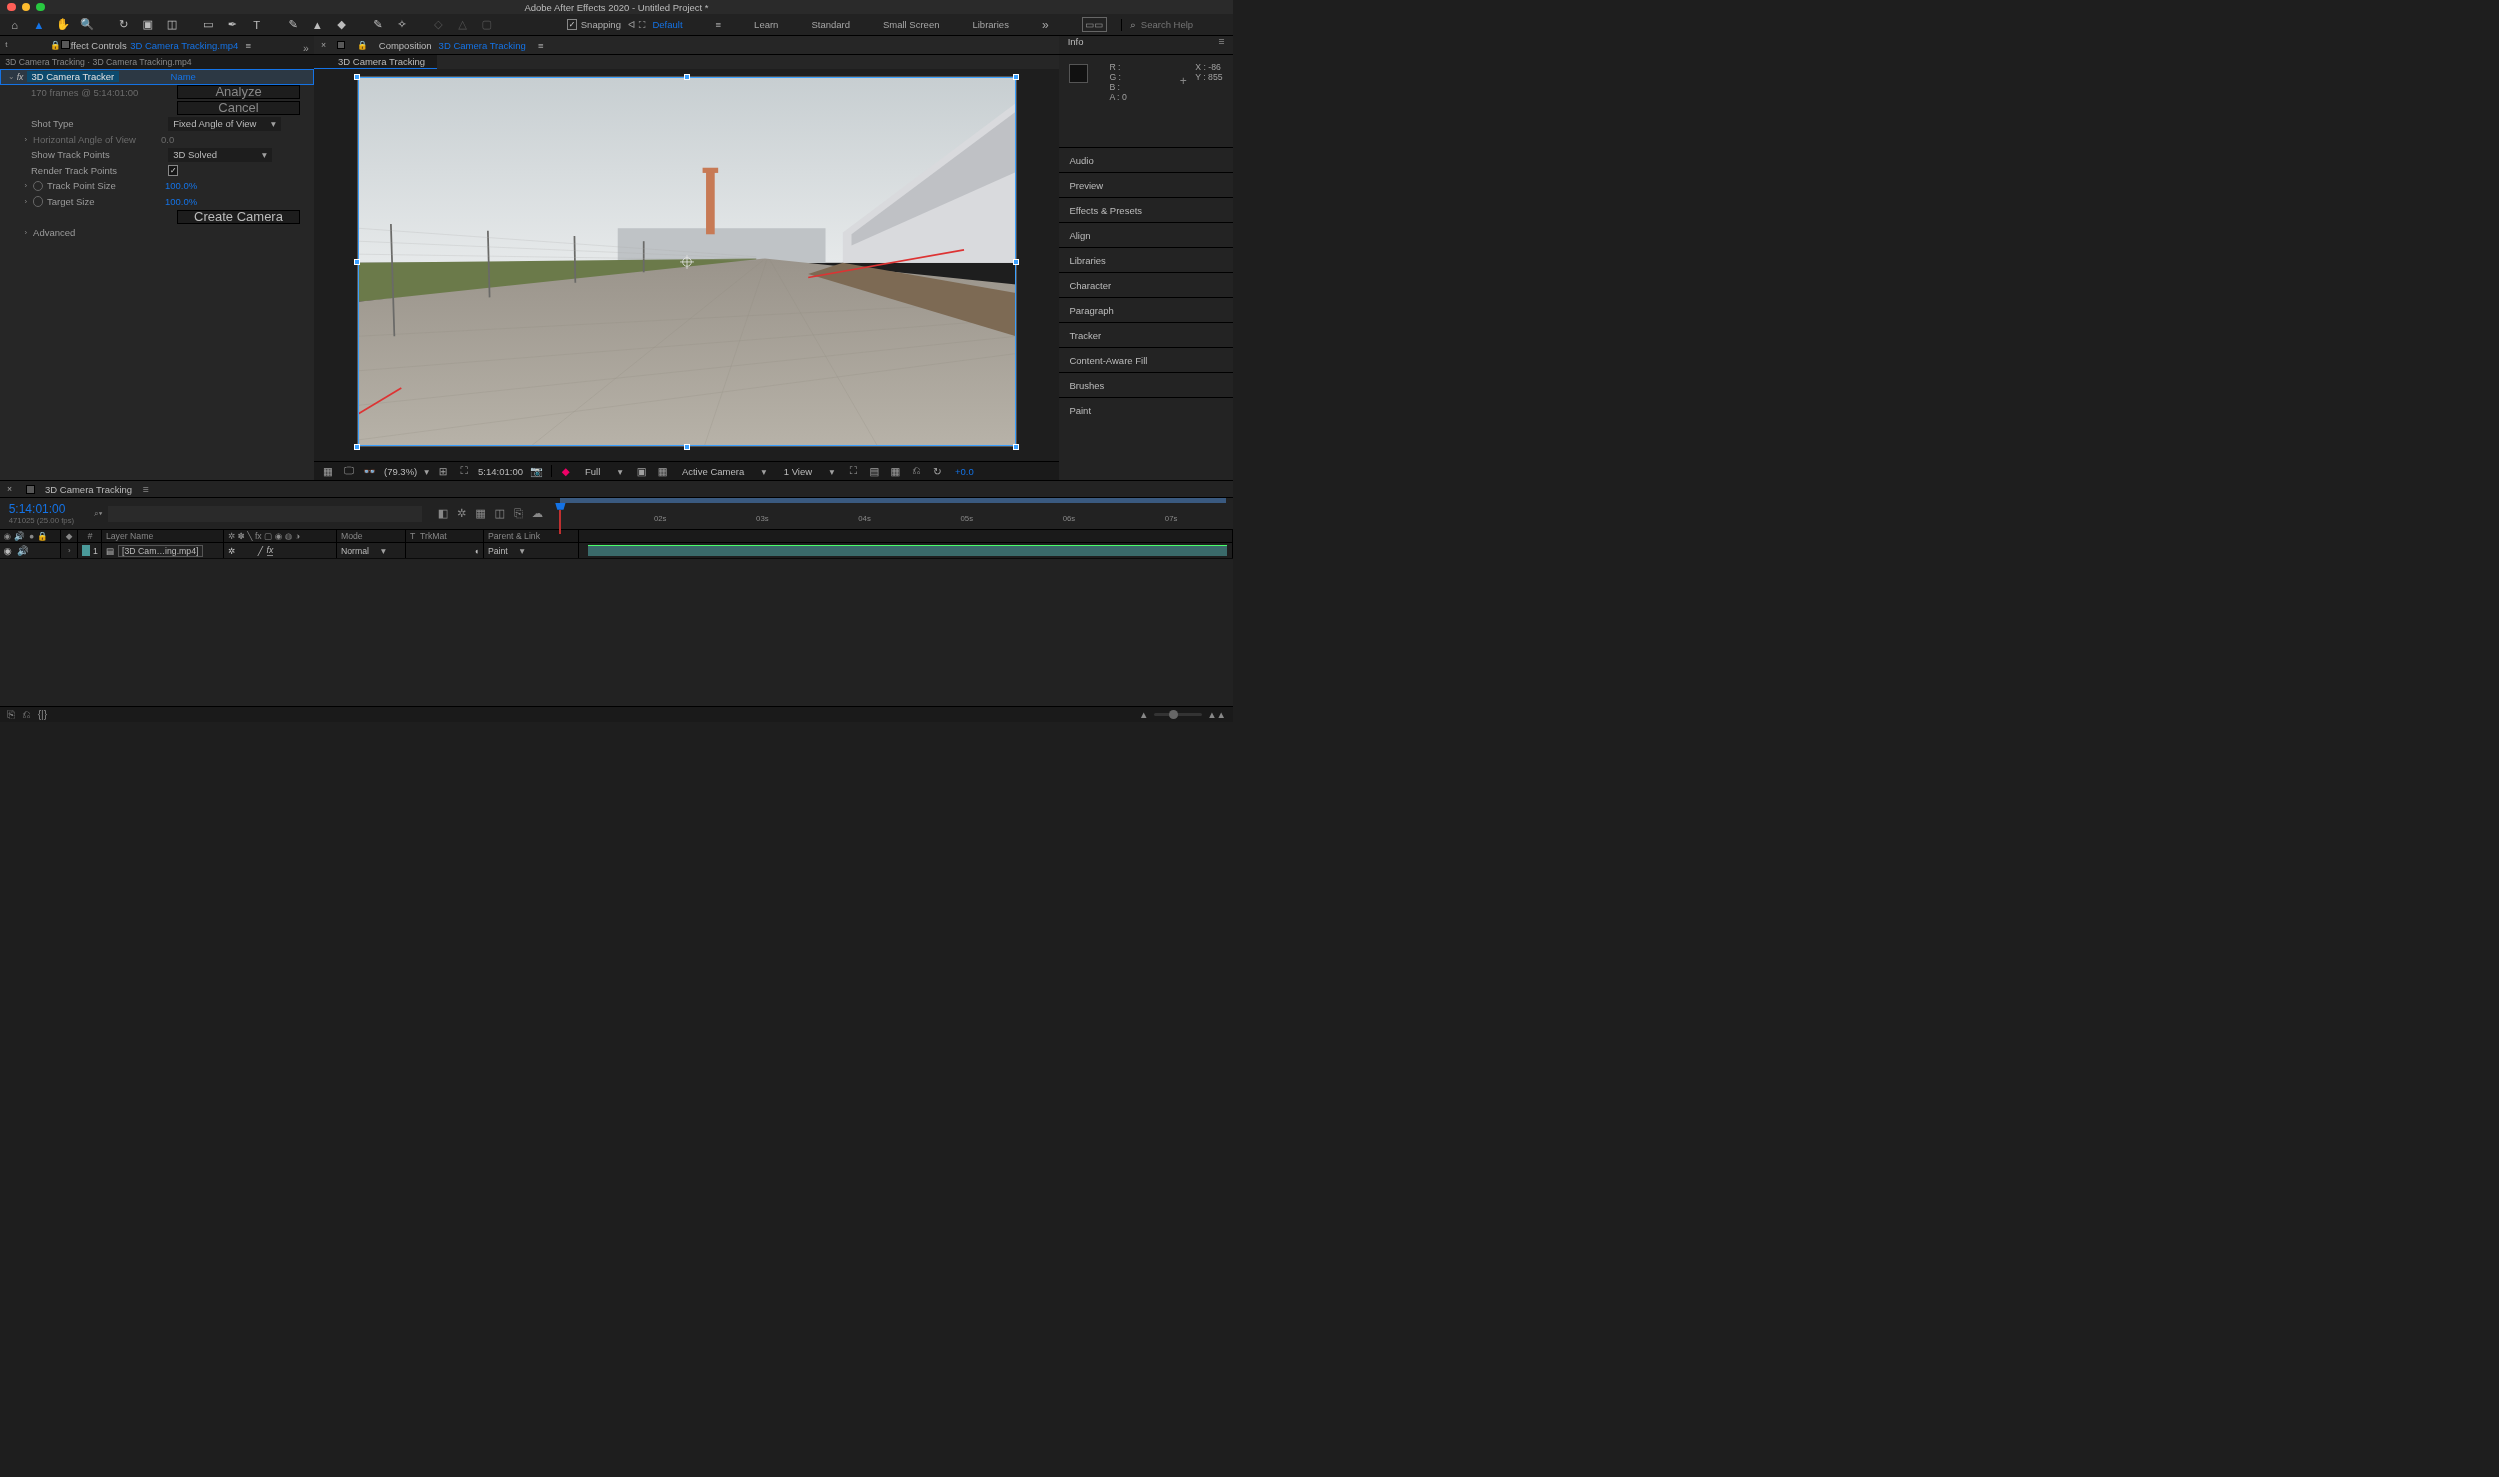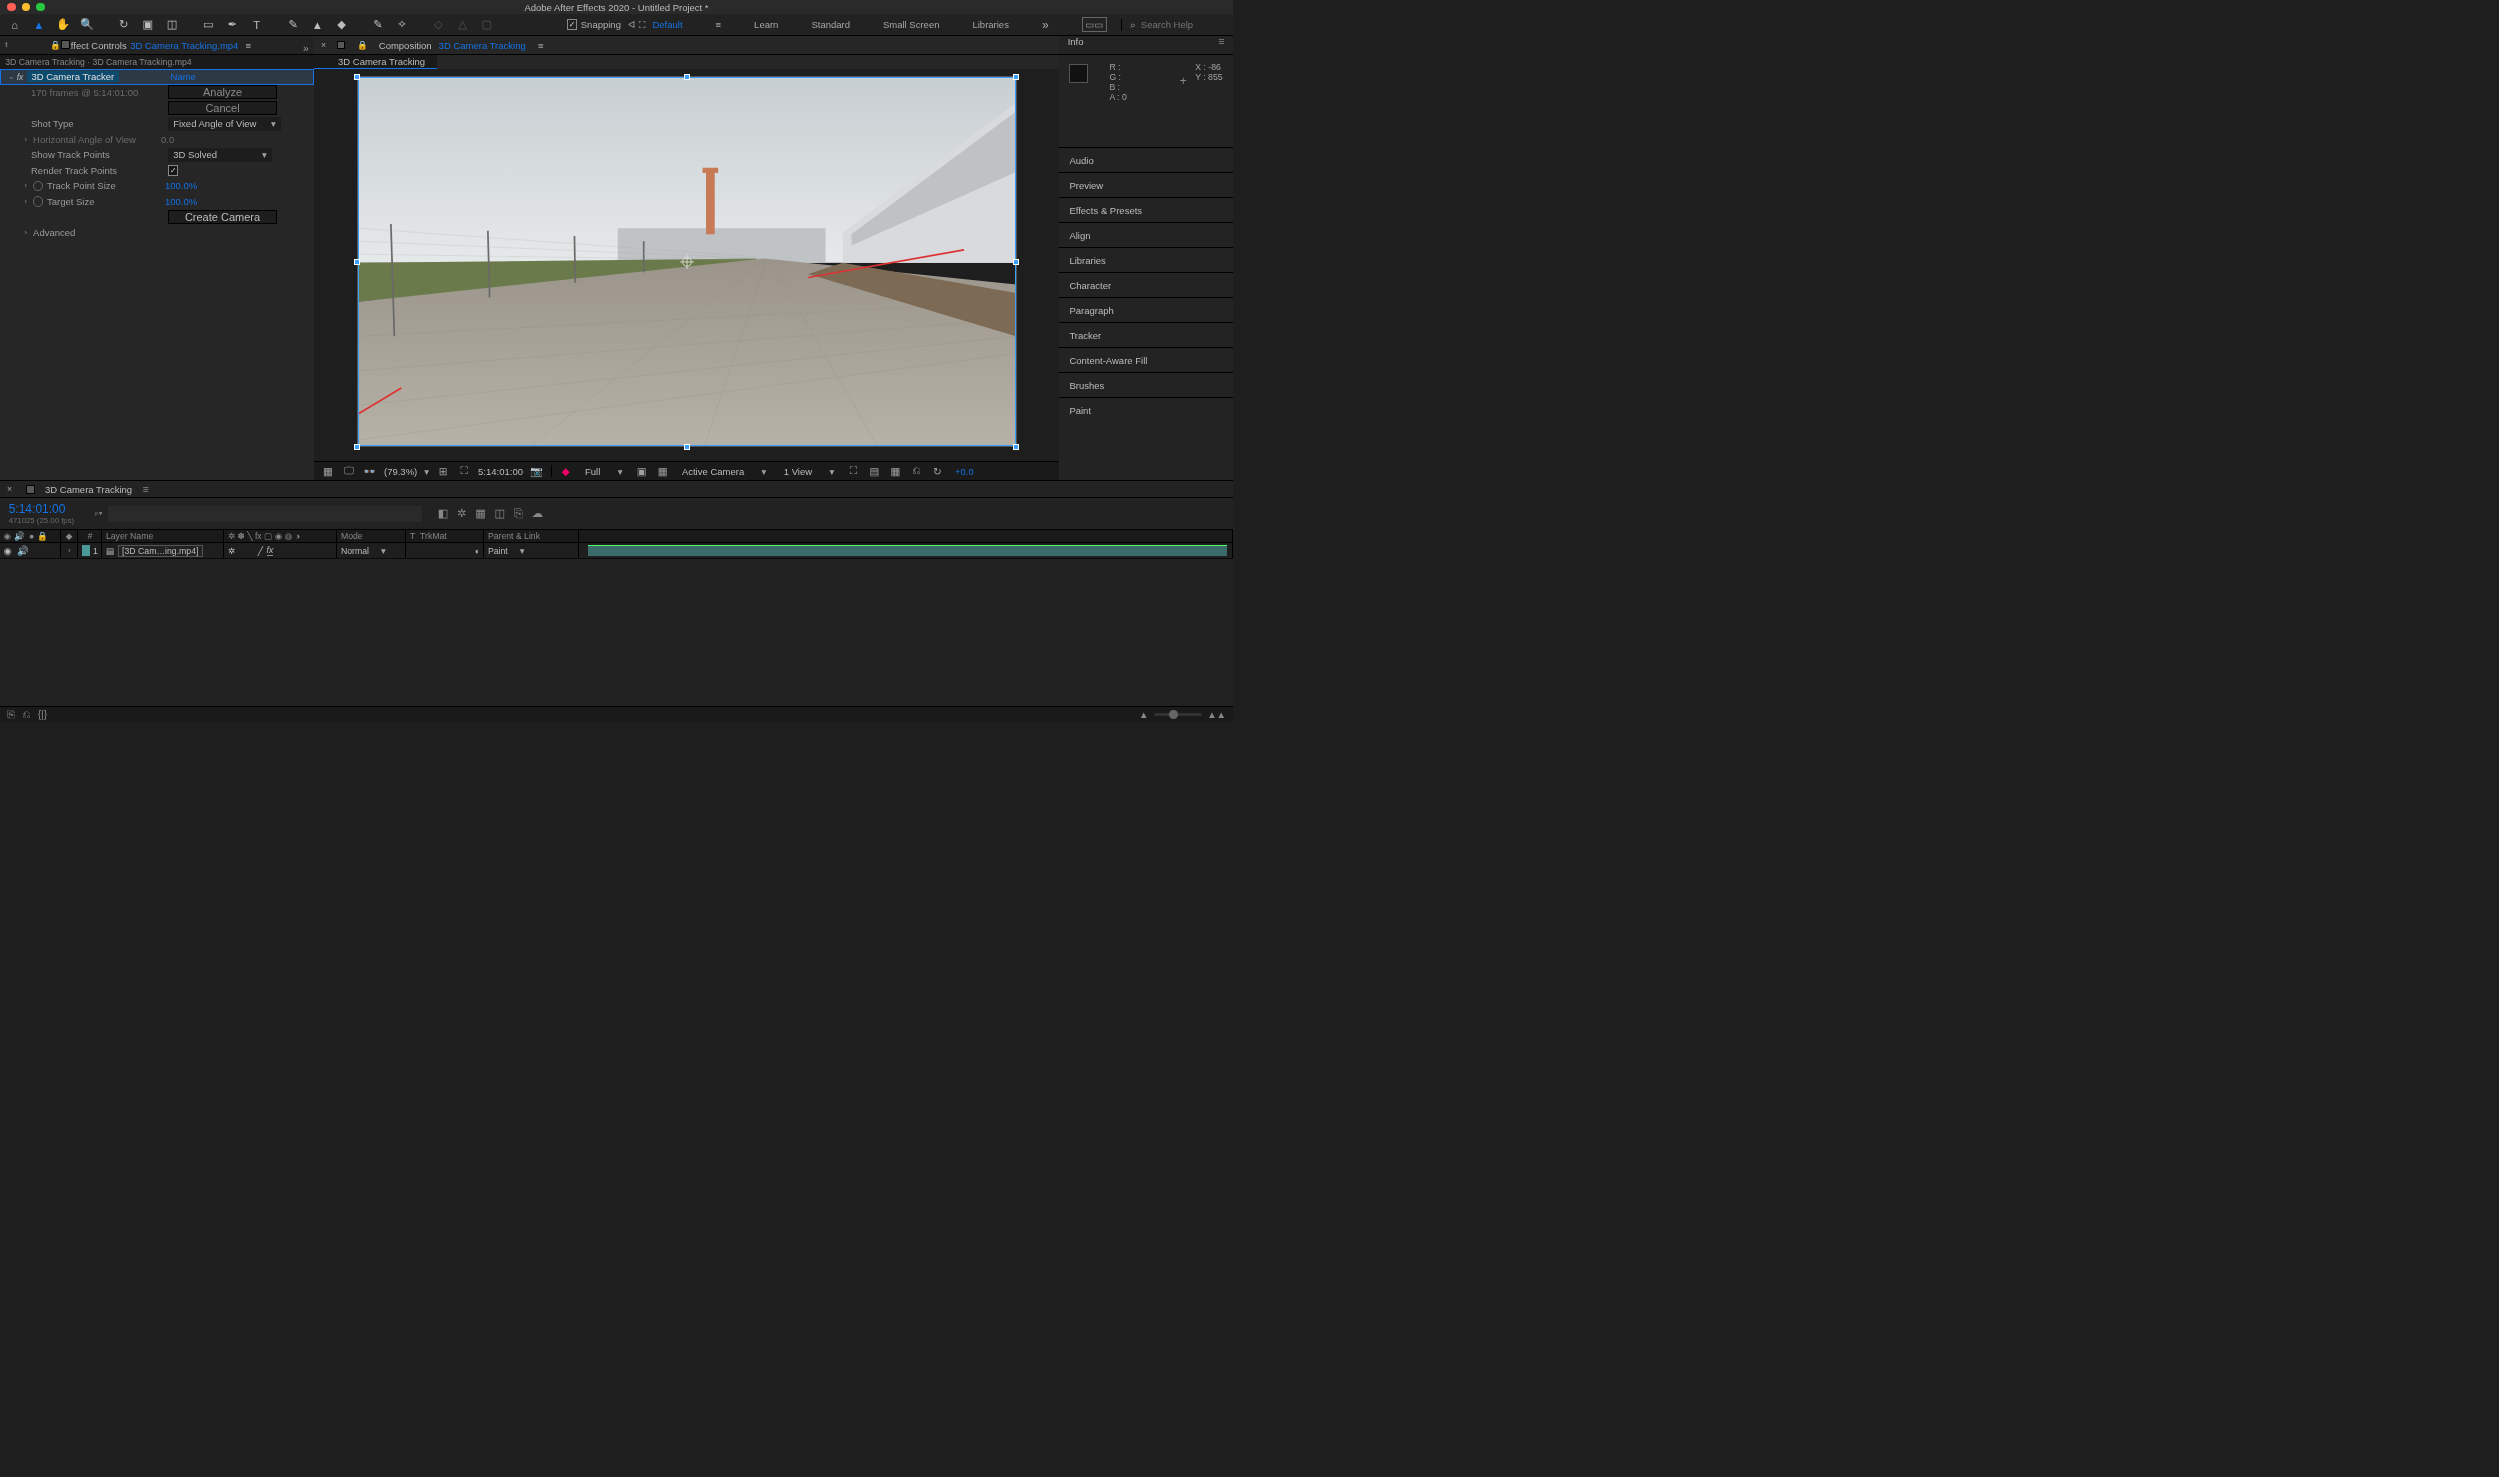--- a/index.html
+++ b/index.html
@@ -45,21 +45,21 @@
 .ec-body { flex:1; background:#262626; overflow:auto; }
 .ec-row { height:15.6px; display:flex; align-items:center; padding-left:7px; font-size:9.5px; }
 .ec-row.header { background:#2c3844; border:0.9px solid #1473e6; }
 .ec-row.header .fx { width:10.4px; font-size:8.7px; color:#bcbcbc; font-style:italic; }
 .ec-row.header .effname { background:#0c4a6e; padding:0 4.3px; color:#e0e0e0; }
 .ec-row.header .reset { margin-left:52px; color:#1473e6; cursor:pointer; }
 .ec-row .indent1 { width:24px; }
 .ec-row .twirl { width:8.7px; color:#888; font-size:7.8px; cursor:pointer; }
 .ec-row .label { color:#9b9b9b; flex:0 0 137px; }
 .ec-row .val { color:#1473e6; cursor:text; }
-.ec-row .btn { background:#1d1d1d; border:0.9px solid #000; height:14px; width:109px; text-align:center; color:#888; font-size:11px; line-height:12px; cursor:pointer; }
+.ec-row .btn { background:#1d1d1d; border:0.9px solid #000; height:14px; width:123px; text-align:center; color:#888; font-size:13px; line-height:12px; cursor:pointer;margin-left:9px; }
 .ec-row .btn.act { color:#bcbcbc; }
 .ec-row .dd { width:113px; height:14px; background:#1d1d1d; display:flex; align-items:center; padding:0 5.2px; justify-content:space-between; color:#bcbcbc; cursor:pointer; }
 .ec-row .chkbx { width:10.4px; height:10.4px; border:0.9px solid #888; background:#161616; display:flex; align-items:center; justify-content:center; cursor:pointer; }
 .ec-row .chkbx.c::after { content:"✓"; font-size:7.8px; color:#ccc; }
 .ec-row .stopwatch { width:10.4px; height:10.4px; border:0.9px solid #666; border-radius:50%; margin-right:3.5px; cursor:pointer; }
 
 
 .comp-tabs { height:19px; display:flex; align-items:center; padding:0 7px; gap:7px; border-bottom:0.9px solid #000; position:relative; }
 .comp-tabs .cx { font-size:8.7px; color:#aaa; cursor:pointer; }
 .comp-tabs .csq { width:8.7px; height:8.7px; background:#585858; border:0.9px solid #000; margin-left:3.5px; }
@@ -462,20 +462,30 @@
       <input style="">
     </div>
     <div class="tl-btns">
       <span class="tbtn">◧</span>
       <span class="tbtn">✲</span>
       <span class="tbtn">▦</span>
       <span class="tbtn">◫</span>
       <span class="tbtn">⎘</span>
       <span class="tbtn">☁</span>
     </div>
+    <div class="tl-ruler">
+      <div class="workarea"></div>
+      <div class="playhead"></div>
+      <span class="tick" style="left:15%;">02s</span>
+      <span class="tick" style="left:30%;">03s</span>
+      <span class="tick" style="left:45%;">04s</span>
+      <span class="tick" style="left:60%;">05s</span>
+      <span class="tick" style="left:75%;">06s</span>
+      <span class="tick" style="left:90%;">07s</span>
+    </div>
   </div>
   <div class="tl-cols">
     <div class="c1">
         <span>◉</span>
         <span>🔊</span>
         <span>●</span>
         <span>🔒</span>
       </div>
     <div class="c2">
         <span>◆</span>

